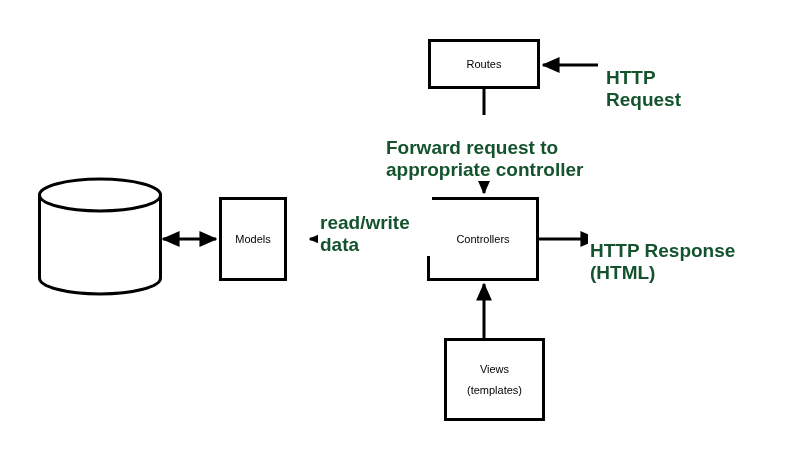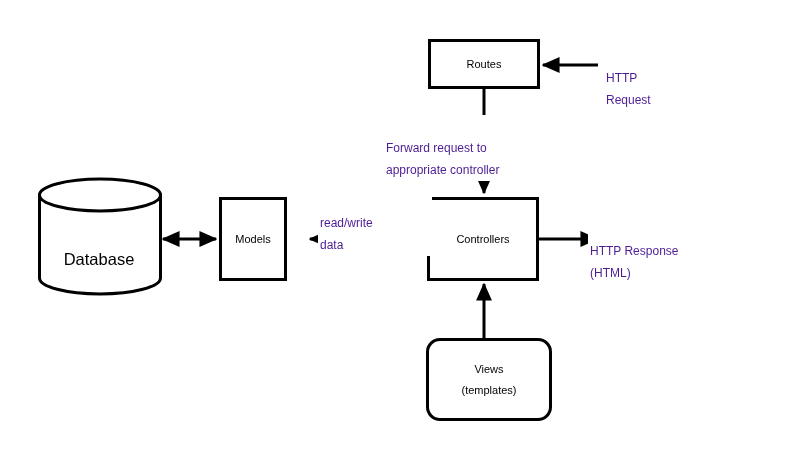--- a/index.html
+++ b/index.html
@@ -48,25 +48,26 @@
     font-size: 16.5px;
     line-height: 21px;
     color: #000000;
     text-align: center;
     white-space: pre-line;
   }
   .edge-label {
     position: absolute;
     z-index: 4;
     background: #ffffff;
-    font-size: 12px;
+    font-size: 19px;
     line-height: 22px;
-    color: #4c1d95;
+    color: #14532d;
     white-space: pre-line;
     padding: 0 2px;
+    font-weight: bold;
   }
   .edge-label.center { text-align: left; }
   .edge-label.left { text-align: left; }
 </style>
 </head>
 <body>
 
 <div id="canvas">
 
   <svg id="diagram-svg" viewBox="0 0 800 460">
@@ -104,28 +105,25 @@
   </div>
 
   <div class="node-box" style="left:427px; top:197px; width:112px; height:84px;">
     <span class="node-label">Controllers</span>
   </div>
 
   <div class="node-box" style="left:219px; top:197px; width:68px; height:84px;">
     <span class="node-label">Models</span>
   </div>
 
-  <div class="node-box" style="left:426px; top:338px; width:126px; height:83px;border-radius:14px;">
+  <div class="node-box" style="left:444px; top:338px; width:101px; height:83px;">
     <span class="node-label">Views
 (templates)</span>
   </div>
 
-  <div class="cyl-label" style="left:38px; top:228px; width:122px;">
-    <span class="node-label">Database</span>
-  </div>
 
   <div class="edge-label left" style="left:604px; top:45px;">
     <span>HTTP
 Request</span>
   </div>
 
   <div class="edge-label left" style="left:588px; top:218px;">
     <span>HTTP Response
 (HTML)</span>
   </div>

